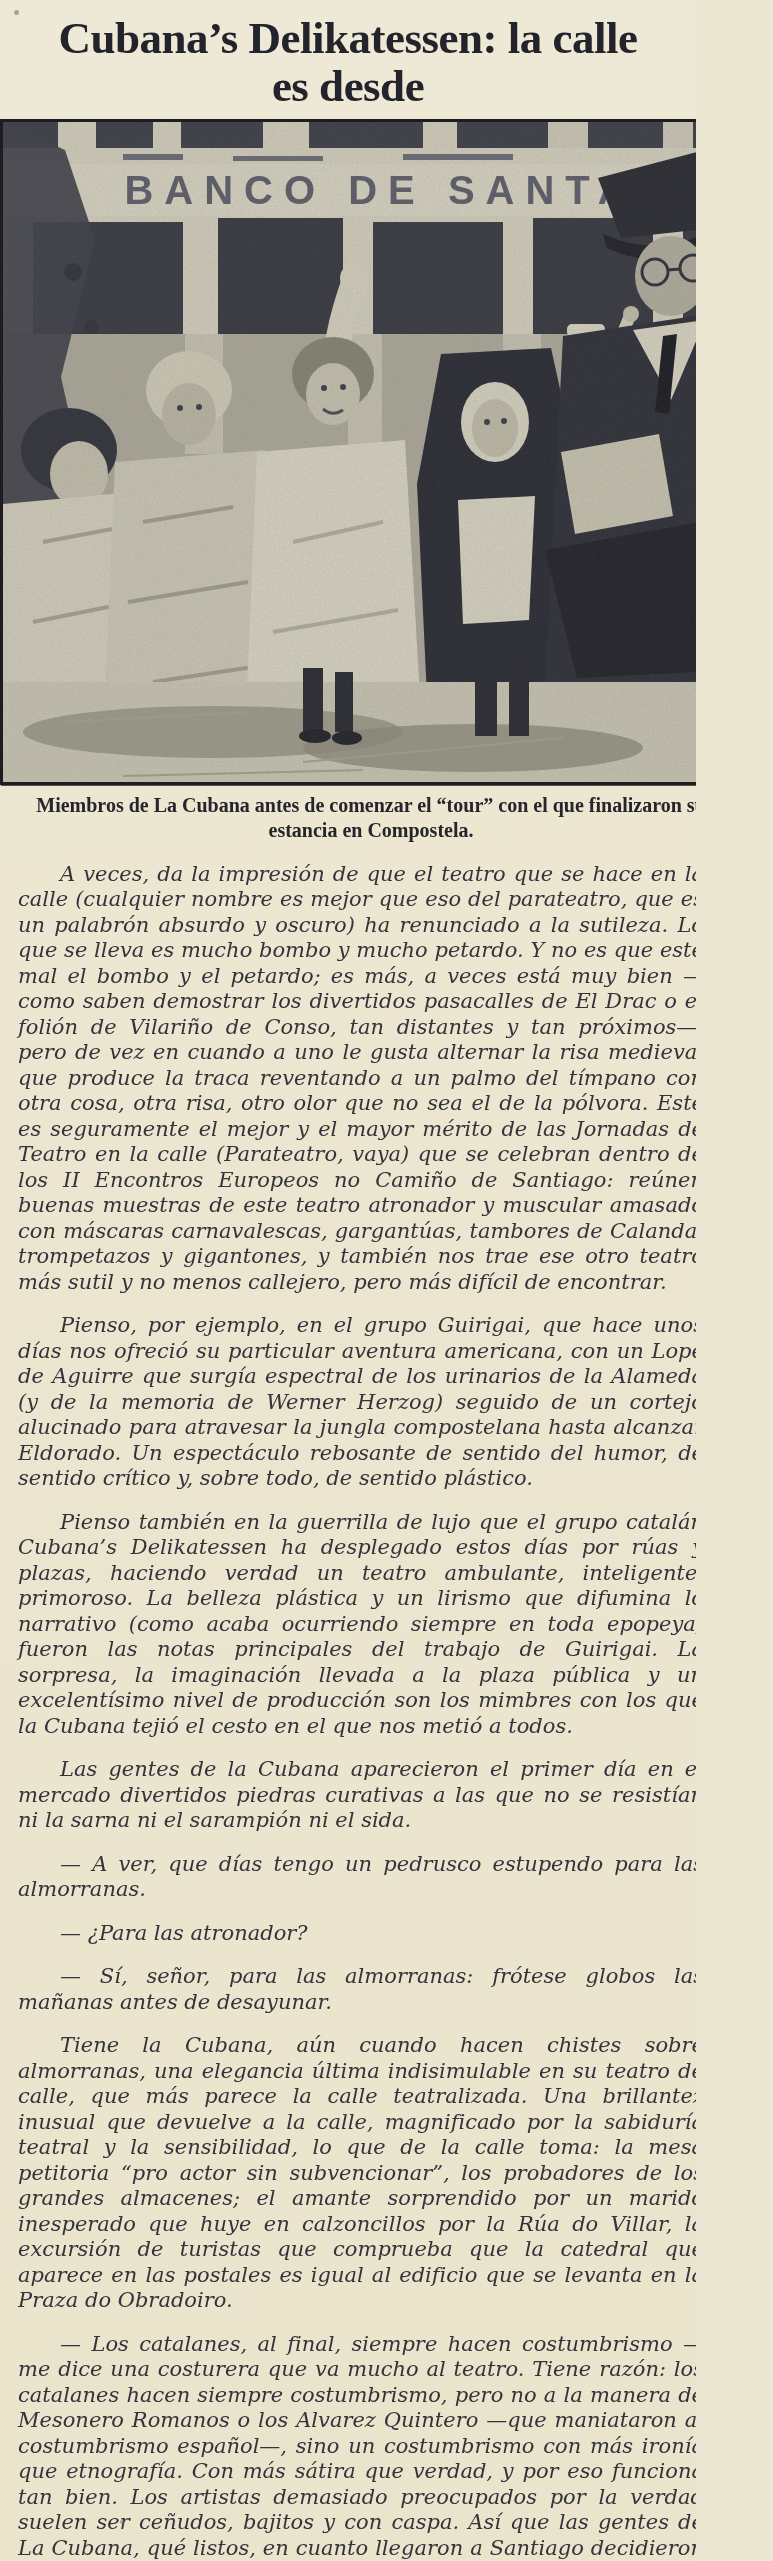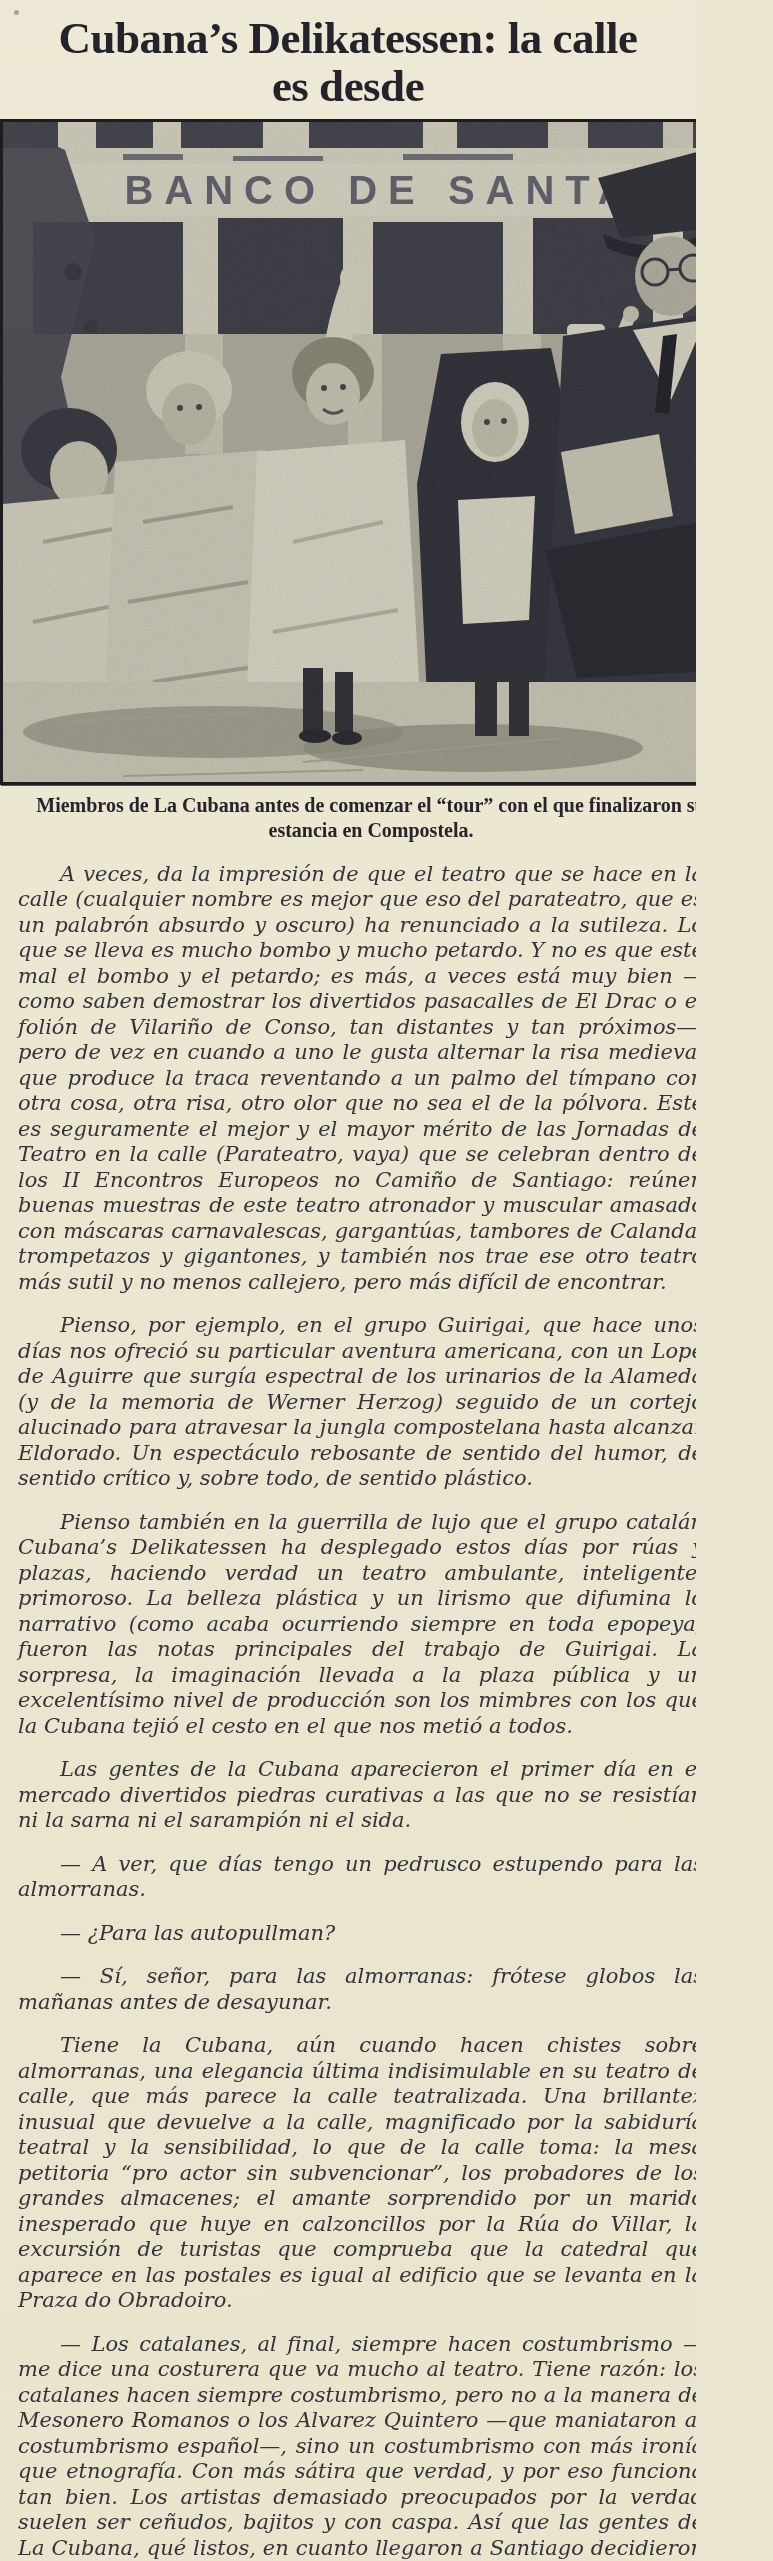--- a/index.html
+++ b/index.html
@@ -197,20 +197,20 @@
   </div>
 
   <div class="caption">Miembros de La Cubana antes de comenzar el “tour” con el que finalizaron su estancia en Compostela.</div>
 
   <div class="article">
       <p>A veces, da la impresión de que el teatro que se hace en la calle (cualquier nombre es mejor que eso del parateatro, que es un palabrón absurdo y oscuro) ha renunciado a la sutileza. Lo que se lleva es mucho bombo y mucho petardo. Y no es que esté mal el bombo y el petardo; es más, a veces está muy bien —como saben demostrar los divertidos pasacalles de El Drac o el folión de Vilariño de Conso, tan distantes y tan próximos—, pero de vez en cuando a uno le gusta alternar la risa medieval que produce la traca reventando a un palmo del tímpano con otra cosa, otra risa, otro olor que no sea el de la pólvora. Este es seguramente el mejor y el mayor mérito de las Jornadas de Teatro en la calle (Parateatro, vaya) que se celebran dentro de los II Encontros Europeos no Camiño de Santiago: reúnen buenas muestras de este teatro atronador y muscular amasado con máscaras carnavalescas, gargantúas, tambores de Calanda, trompetazos y gigantones, y también nos trae ese otro teatro más sutil y no menos callejero, pero más difícil de encontrar.</p>
       <p>Pienso, por ejemplo, en el grupo Guirigai, que hace unos días nos ofreció su particular aventura americana, con un Lope de Aguirre que surgía espectral de los urinarios de la Alameda (y de la memoria de Werner Herzog) seguido de un cortejo alucinado para atravesar la jungla compostelana hasta alcanzar Eldorado. Un espectáculo rebosante de sentido del humor, de sentido crítico y, sobre todo, de sentido plástico.</p>
       <p>Pienso también en la guerrilla de lujo que el grupo catalán Cubana’s Delikatessen ha desplegado estos días por rúas y plazas, haciendo verdad un teatro ambulante, inteligente, primoroso. La belleza plástica y un lirismo que difumina lo narrativo (como acaba ocurriendo siempre en toda epopeya) fueron las notas principales del trabajo de Guirigai. La sorpresa, la imaginación llevada a la plaza pública y un excelentísimo nivel de producción son los mimbres con los que la Cubana tejió el cesto en el que nos metió a todos.</p>
       <p>Las gentes de la Cubana aparecieron el primer día en el mercado divertidos piedras curativas a las que no se resistían ni la sarna ni el sarampión ni el sida.</p>
       <p>— A ver, que días tengo un pedrusco estupendo para las almorranas.</p>
-      <p>— ¿Para las autopullman?</p>
+      <p>— ¿Para las atronador?</p>
       <p>— Sí, señor, para las almorranas: frótese globos las mañanas antes de desayunar.</p>
       <p>Tiene la Cubana, aún cuando hacen chistes sobre almorranas, una elegancia última indisimulable en su teatro de calle, que más parece la calle teatralizada. Una brillantez inusual que devuelve a la calle, magnificado por la sabiduría teatral y la sensibilidad, lo que de la calle toma: la mesa petitoria “pro actor sin subvencionar”, los probadores de los grandes almacenes; el amante sorprendido por un marido inesperado que huye en calzoncillos por la Rúa do Villar, la excursión de turistas que comprueba que la catedral que aparece en las postales es igual al edificio que se levanta en la Praza do Obradoiro.</p>
       <p>— Los catalanes, al final, siempre hacen costumbrismo —me dice una costurera que va mucho al teatro. Tiene razón: los catalanes hacen siempre costumbrismo, pero no a la manera de Mesonero Romanos o los Alvarez Quintero —que maniataron al costumbrismo español—, sino un costumbrismo con más ironía que etnografía. Con más sátira que verdad, y por eso funciona tan bien. Los artistas demasiado preocupados por la verdad suelen ser ceñudos, bajitos y con caspa. Así que las gentes de La Cubana, qué listos, en cuanto llegaron a Santiago decidieron inventarse otro Santiago y nos lo enseñaron desde un autopullman como si los forasteros fuésemos nosotros, mientras ellos, tiernos y feroces, nos explicaban la ciudad apócrifa que ellos construyeron. Compostela con latas de melocotones colgando de sus camelios, con sirenas en la fuente del Toural, con concejales repartiendo globos en las arcadas de Raxoi.</p>
       <p>Como ya nadie cree que sea posible llevar la imaginación al poder —ni siquiera cuando el poder se ausenta, embarcado en el Azor— Cubana’s Delikatessen lleva la imaginación a la calle. Brillantes, efervescentes, perfectos exhibicionistas: es difícil imaginar una sátira urbana más divertida y más inteligente. La calle es suya.</p>
     </div>
 
 </div>
 
 </body></html>

